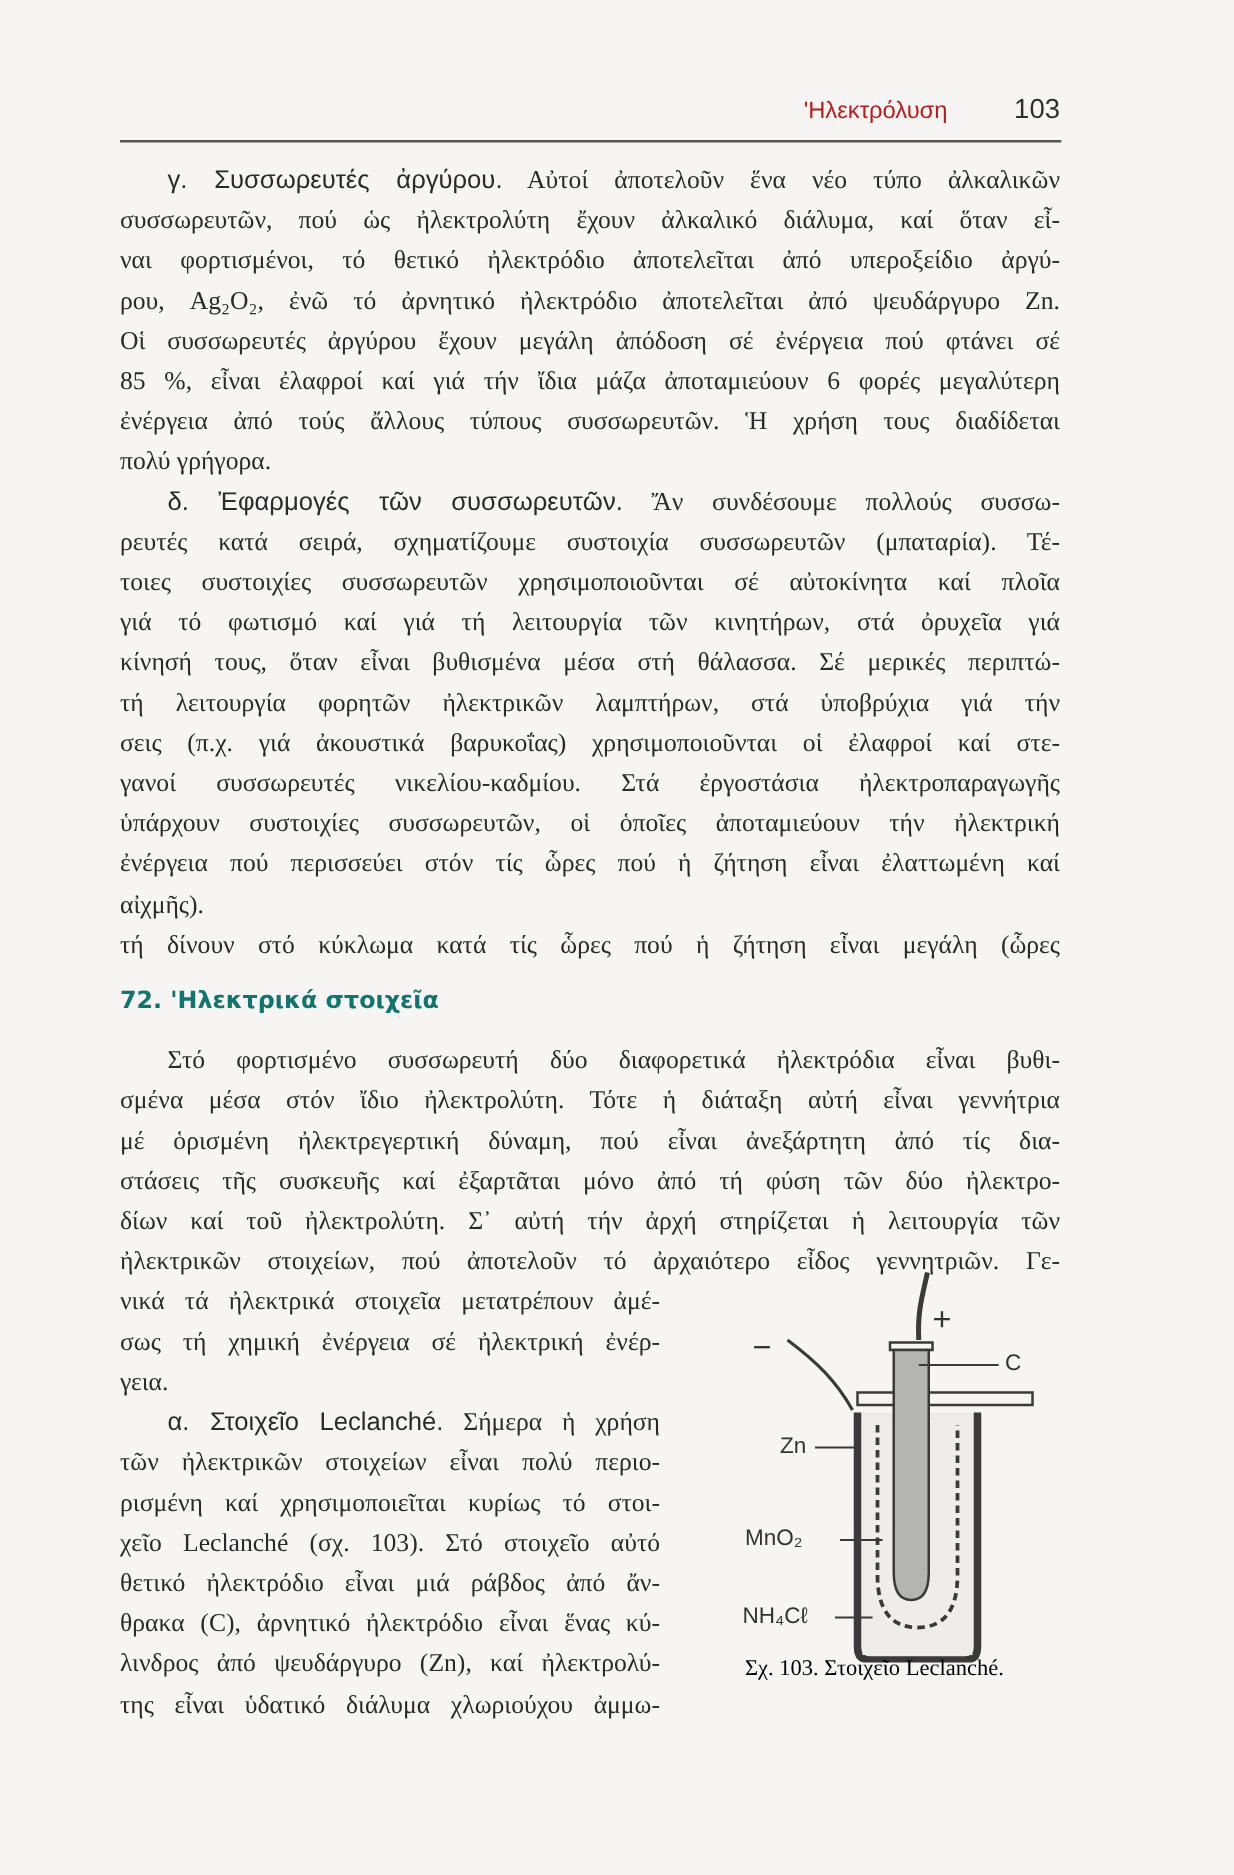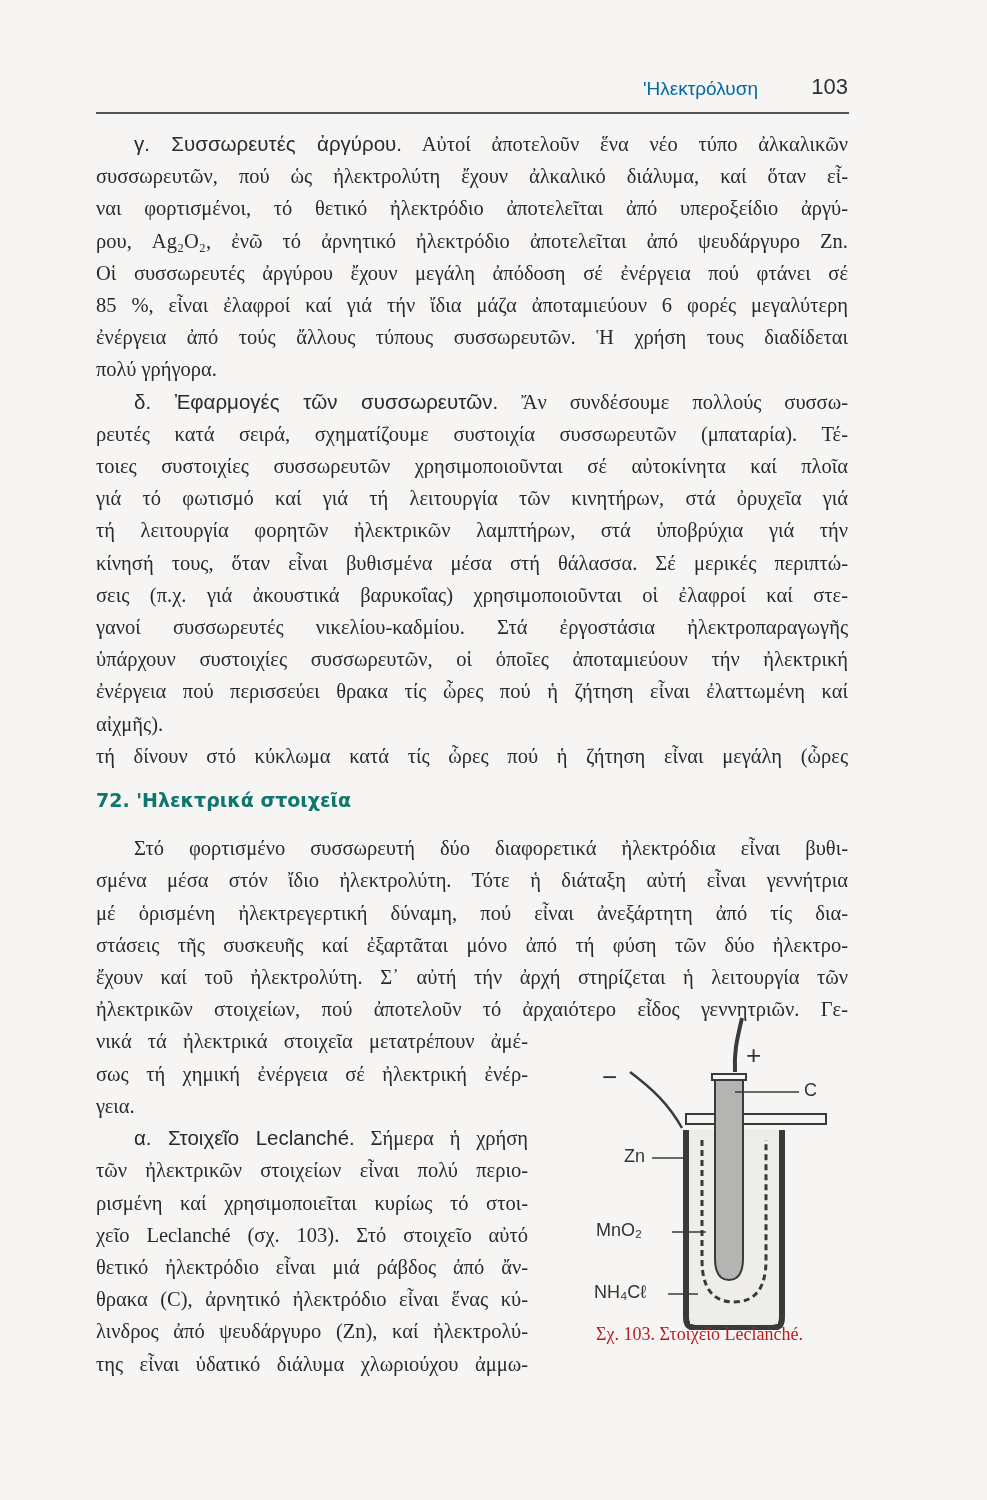--- a/index.html
+++ b/index.html
@@ -10,21 +10,21 @@
     overflow: hidden;
     color: #2a2a2a;
     font-family: "Liberation Serif", "DejaVu Serif", serif;
   }
   .page-header {
     position: absolute; left: 96px; top: 74px; width: 752px; height: 34px;
   }
   .running-title {
     position: absolute; right: 90px; top: 4px;
     font-family: "Liberation Sans", "DejaVu Sans", sans-serif;
-    font-size: 19px; color: #0369a1;
+    font-size: 19px; color: #b91c1c;
   }
   .page-number {
     position: absolute; right: 0; top: 0;
     font-family: "Liberation Sans", "DejaVu Sans", sans-serif;
     font-size: 22px; color: #2f2f2f;
   }
   .header-rule {
     position: absolute; left: 96px; top: 112px; width: 753px; height: 2px;
     background: #555;
   }
@@ -43,21 +43,21 @@
     font-weight: bold; font-size: 19px; color: #0f766e;
     margin: 12px 0 16px 0;
     display: block;
   }
   .narrow { width: 432px; }
   .figure {
     position: absolute; left: 594px; top: 1010px; width: 270px; height: 345px;
   }
   .caption {
     position: absolute; left: 596px; top: 1324px;
-    font-size: 18px; color: #b91c1c;
+    font-size: 18px; color: #000000;
   }
   .fig-label {
     position: absolute; font-family: "Liberation Sans", "DejaVu Sans", sans-serif;
     font-size: 18px; color: #333;
   }
 </style>
 </head>
 <body>
 
 <div class="page-header">
@@ -77,37 +77,37 @@
     <span class="line">85 %, εἶναι ἐλαφροί καί γιά τήν ἴδια μάζα ἀποταμιεύουν 6 φορές μεγαλύτερη</span>
     <span class="line">ἐνέργεια ἀπό τούς ἄλλους τύπους συσσωρευτῶν. Ἡ χρήση τους διαδίδεται</span>
     <span class="line last">πολύ γρήγορα.</span>
   </div>
 
   <div>
     <span class="line indent"><span class="sans">δ. Ἐφαρμογές τῶν συσσωρευτῶν.</span><span> Ἄν συνδέσουμε πολλούς συσσω-</span></span>
     <span class="line"><span>ρευτές κατά σειρά, σχηματίζουμε </span><span class="it">συστοιχία συσσωρευτῶν</span><span> (μπαταρία). Τέ-</span></span>
     <span class="line">τοιες συστοιχίες συσσωρευτῶν χρησιμοποιοῦνται σέ αὐτοκίνητα καί πλοῖα</span>
     <span class="line">γιά τό φωτισμό καί γιά τή λειτουργία τῶν κινητήρων, στά ὀρυχεῖα γιά</span>
+    <span class="line">κίνησή τους, ὅταν εἶναι βυθισμένα μέσα στή θάλασσα. Σέ μερικές περιπτώ-</span>
     <span class="line">τή λειτουργία φορητῶν ἠλεκτρικῶν λαμπτήρων, στά ὑποβρύχια γιά τήν</span>
-    <span class="line">κίνησή τους, ὅταν εἶναι βυθισμένα μέσα στή θάλασσα. Σέ μερικές περιπτώ-</span>
     <span class="line">σεις (π.χ. γιά ἀκουστικά βαρυκοΐας) χρησιμοποιοῦνται οἱ ἐλαφροί καί στε-</span>
     <span class="line">γανοί συσσωρευτές νικελίου-καδμίου. Στά ἐργοστάσια ἠλεκτροπαραγωγῆς</span>
     <span class="line">ὑπάρχουν συστοιχίες συσσωρευτῶν, οἱ ὁποῖες ἀποταμιεύουν τήν ἠλεκτρική</span>
-    <span class="line">ἐνέργεια πού περισσεύει θρακα τίς ὧρες πού ἡ ζήτηση εἶναι ἐλαττωμένη καί</span>
+    <span class="line">ἐνέργεια πού περισσεύει στόν τίς ὧρες πού ἡ ζήτηση εἶναι ἐλαττωμένη καί</span>
     <span class="line last">αἰχμῆς).</span>
     <span class="line">τή δίνουν στό κύκλωμα κατά τίς ὧρες πού ἡ ζήτηση εἶναι μεγάλη (ὧρες</span>
   </div>
 
   <span class="heading">72. 'Ηλεκτρικά στοιχεῖα</span>
   <div>
     <span class="line indent">Στό φορτισμένο συσσωρευτή δύο διαφορετικά ἠλεκτρόδια εἶναι βυθι-</span>
     <span class="line"><span>σμένα μέσα στόν ἴδιο ἠλεκτρολύτη. Τότε ἡ διάταξη αὐτή εἶναι </span><span class="it">γεννήτρια</span></span>
     <span class="line">μέ ὁρισμένη ἠλεκτρεγερτική δύναμη, πού εἶναι ἀνεξάρτητη ἀπό τίς δια-</span>
     <span class="line"><span>στάσεις τῆς συσκευῆς καί ἐξαρτᾶται μόνο </span><span class="it">ἀπό τή φύση</span><span> τῶν δύο ἠλεκτρο-</span></span>
-    <span class="line">ἔχουν καί τοῦ ἠλεκτρολύτη. Σ᾽ αὐτή τήν ἀρχή στηρίζεται ἡ λειτουργία τῶν</span>
+    <span class="line">δίων καί τοῦ ἠλεκτρολύτη. Σ᾽ αὐτή τήν ἀρχή στηρίζεται ἡ λειτουργία τῶν</span>
     <span class="line"><span class="it">ἠλεκτρικῶν στοιχείων</span><span>, πού ἀποτελοῦν τό ἀρχαιότερο εἶδος γεννητριῶν. Γε-</span></span>
     <span class="line narrow"><span>νικά τά ἠλεκτρικά στοιχεῖα </span><span class="it">μετατρέπουν ἀμέ-</span></span>
     <span class="line narrow"><span class="it">σως</span><span> τή χημική ἐνέργεια σέ ἠλεκτρική ἐνέρ-</span></span>
     <span class="line last narrow">γεια.</span>
   </div>
 
   <div>
     <span class="line indent narrow sans" style="width:394px"><span>α. Στοιχεῖο Leclanché.</span><span style="font-family:'Liberation Serif',serif"> Σήμερα ἡ χρήση</span></span>
     <span class="line narrow">τῶν ἠλεκτρικῶν στοιχείων εἶναι πολύ περιο-</span>
     <span class="line narrow"><span>ρισμένη καί χρησιμοποιεῖται κυρίως </span><span class="it">τό στοι-</span></span>

